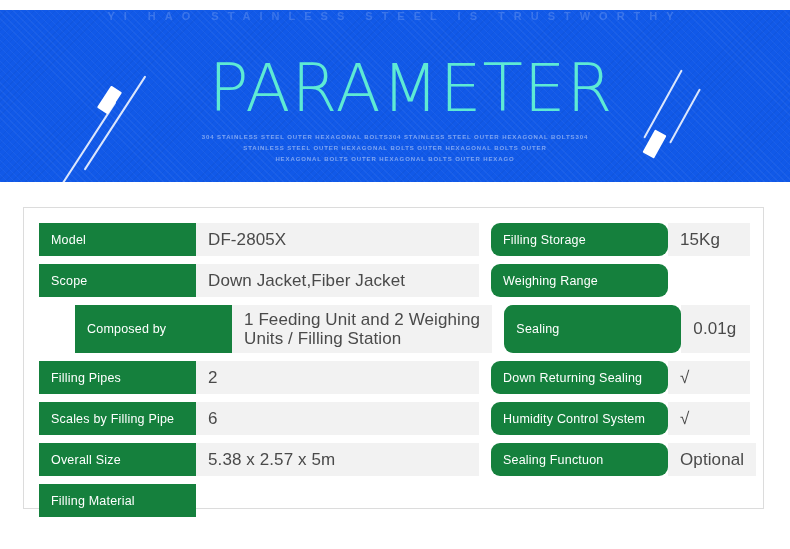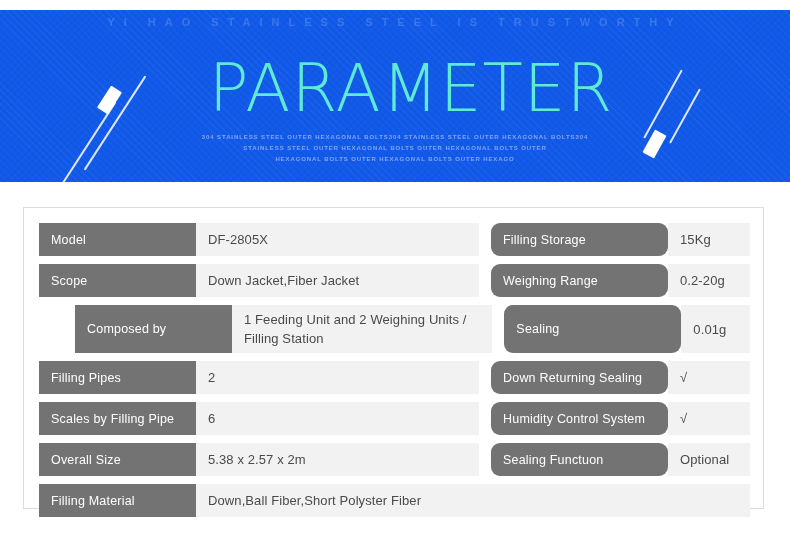--- a/index.html
+++ b/index.html
@@ -34,21 +34,21 @@
         rgba(255,255,255,0.045) 0px, rgba(255,255,255,0.045) 1px,
         rgba(0,0,0,0.0) 1px, rgba(0,0,0,0.0) 5px),
       repeating-linear-gradient(-45deg,
         rgba(0,0,0,0.035) 0px, rgba(0,0,0,0.035) 1px,
         rgba(0,0,0,0.0) 1px, rgba(0,0,0,0.0) 5px);
     pointer-events: none;
   }
   .banner-topline {
     position: absolute;
     left: 0;
-    top: 6px;
+    top: 0;
     width: 790px;
     text-align: center;
     color: rgba(255,255,255,0.17);
     font-size: 11px;
     letter-spacing: 9px;
     font-weight: bold;
     white-space: nowrap;
   }
   .banner-title {
     position: absolute;
@@ -118,39 +118,39 @@
     left: 15px;
     top: 15px;
     width: 711px;
   }
   .row {
     display: flex;
     align-items: stretch;
     margin-bottom: 8px;
     min-height: 33px;
   }
-  .row:last-child { margin-bottom: 0; }
+  .row:last-child { margin-bottom: 0; gap: 16px; }
 
   .pair { display: flex; align-items: stretch; }
   .pair-left  { width: 440px; }
   .pair-right { width: 259px; margin-left: 12px; }
 
   .lbl {
-    background: #737373;
+    background: #15803d;
     color: #ffffff;
     font-size: 12.5px;
     display: flex;
     align-items: center;
     padding: 0 12px;
     letter-spacing: 0.2px;
   }
   .val {
     background: #f2f2f2;
     color: #4a4a4a;
-    font-size: 13px;
+    font-size: 17px;
     display: flex;
     align-items: center;
     padding: 5px 12px;
     flex: 1 1 auto;
     letter-spacing: 0.1px;
   }
   .val .ml { line-height: 19px; }
 
   .lbl-l { width: 157px; min-width: 157px; }
   .lbl-r { width: 177px; min-width: 177px; border-radius: 9px; }
@@ -201,21 +201,20 @@
       </div>
     </div>
 
     <div class="row">
       <div class="pair pair-left">
         <div class="lbl lbl-l">Scope</div>
         <div class="val">Down Jacket,Fiber Jacket</div>
       </div>
       <div class="pair pair-right">
         <div class="lbl lbl-r">Weighing Range</div>
-        <div class="val">0.2-20g</div>
       </div>
     </div>
 
     <div class="row row-tall">
       <div class="pair pair-left">
         <div class="lbl lbl-l">Composed by</div>
         <div class="val">
           <span class="ml">1 Feeding Unit and 2 Weighing Units / Filling Station</span>
         </div>
       </div>
@@ -243,27 +242,26 @@
       </div>
       <div class="pair pair-right">
         <div class="lbl lbl-r">Humidity Control System</div>
         <div class="val">√</div>
       </div>
     </div>
 
     <div class="row">
       <div class="pair pair-left">
         <div class="lbl lbl-l">Overall Size</div>
-        <div class="val">5.38 x 2.57 x 2m</div>
+        <div class="val">5.38 x 2.57 x 5m</div>
       </div>
       <div class="pair pair-right">
         <div class="lbl lbl-r">Sealing Functuon</div>
         <div class="val">Optional</div>
       </div>
     </div>
 
     <div class="row full">
       <div class="lbl lbl-l">Filling Material</div>
-      <div class="val">Down,Ball Fiber,Short Polyster Fiber</div>
     </div>
 
   </div>
 </div>
 
 </body></html>

